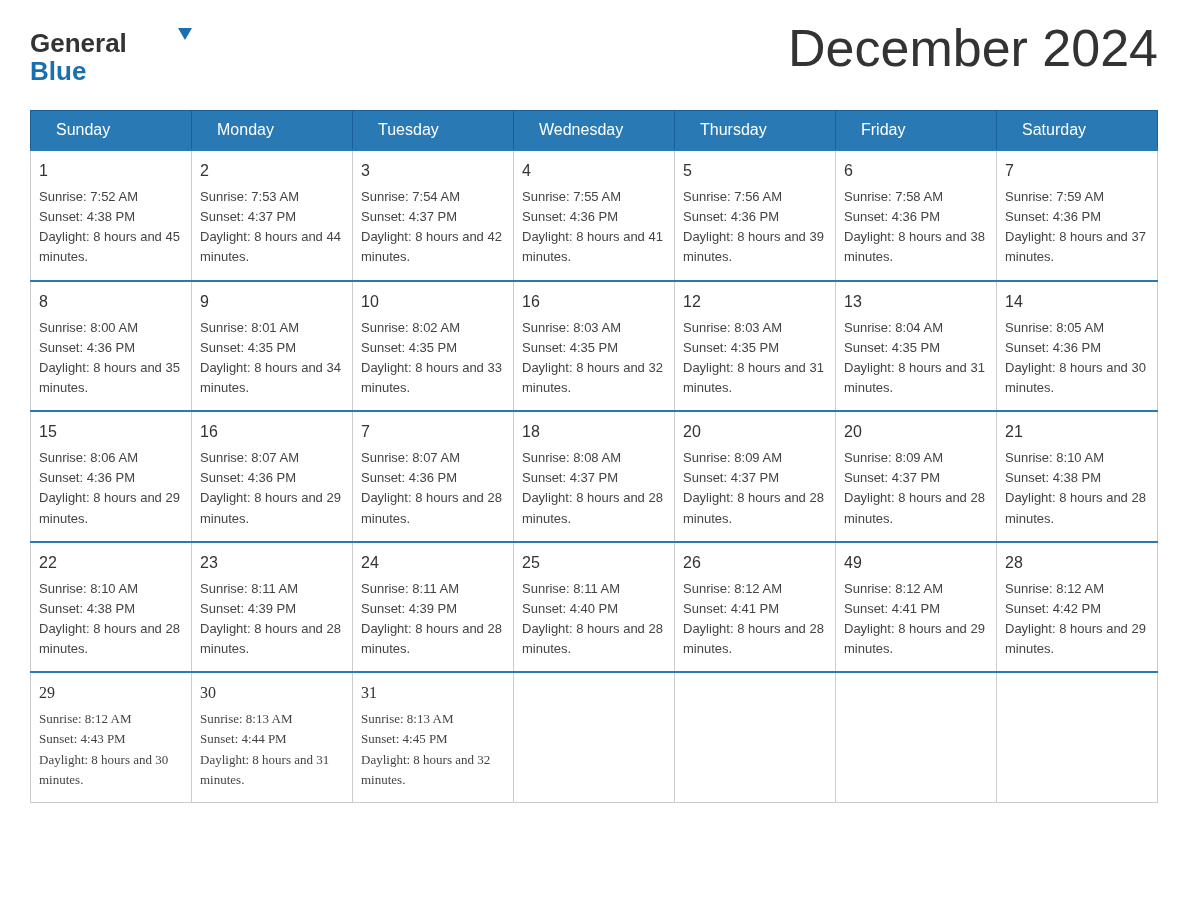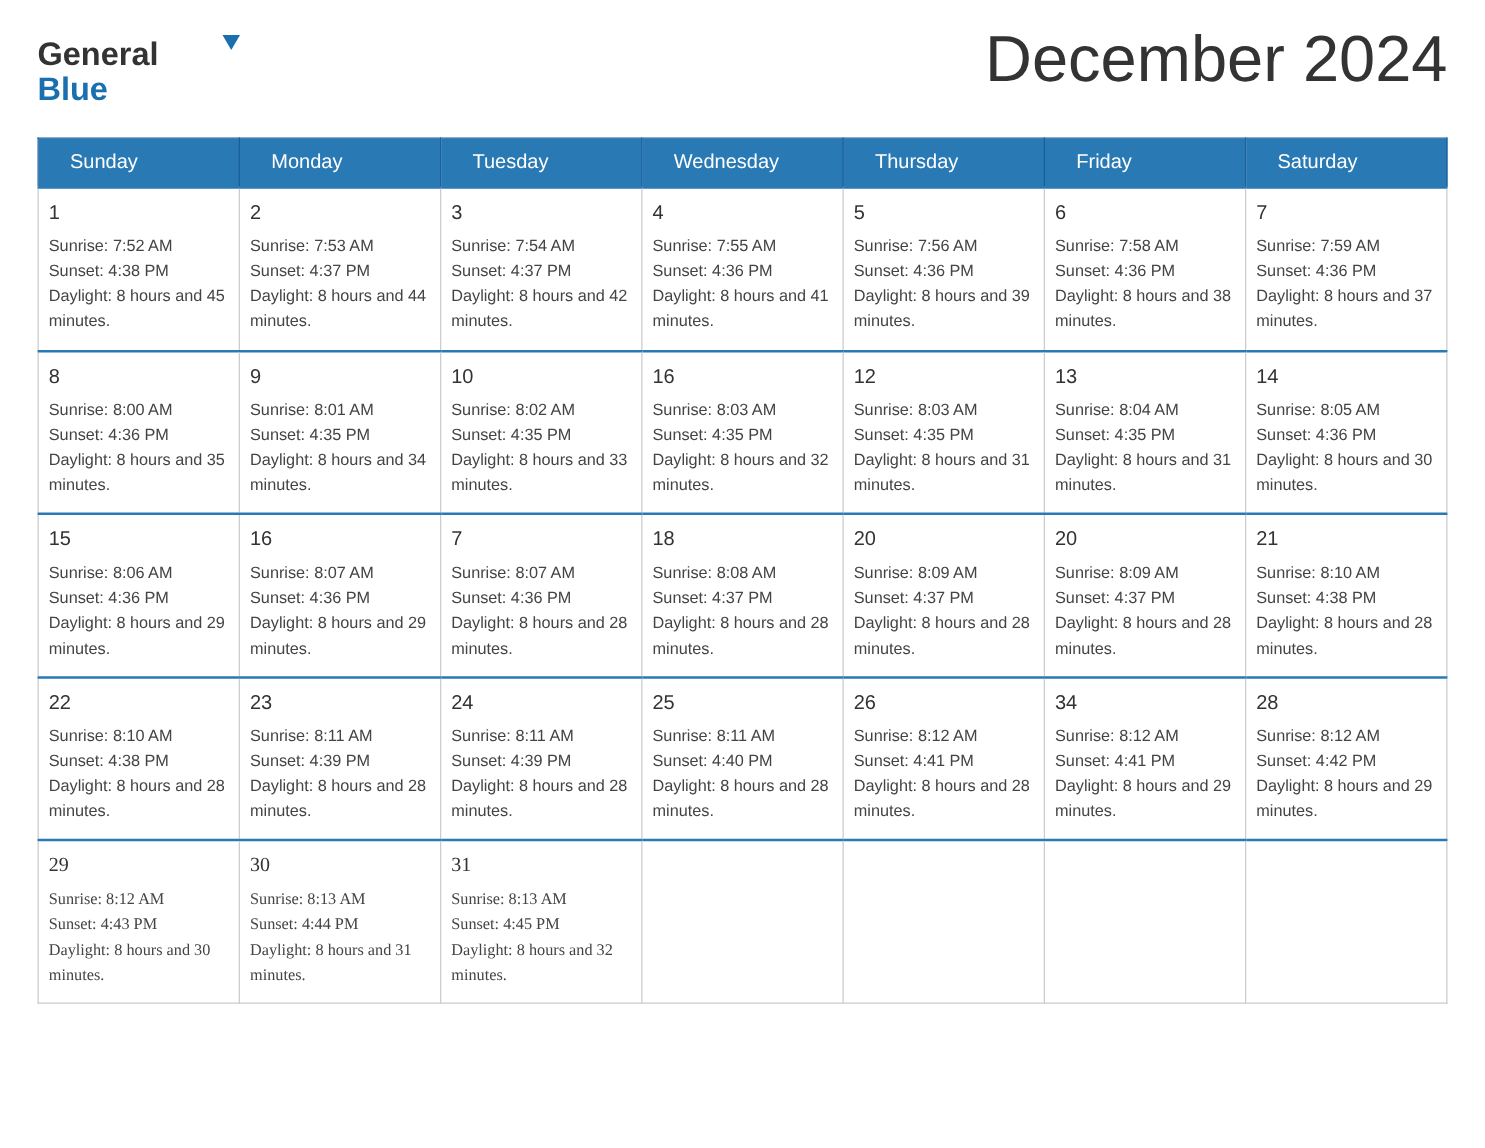--- a/index.html
+++ b/index.html
@@ -225,21 +225,21 @@
         </td>
         <td>
           <div class="day-number">25</div>
           <div class="day-info">Sunrise: 8:11 AM<br>Sunset: 4:40 PM<br>Daylight: 8 hours and 28 minutes.</div>
         </td>
         <td>
           <div class="day-number">26</div>
           <div class="day-info">Sunrise: 8:12 AM<br>Sunset: 4:41 PM<br>Daylight: 8 hours and 28 minutes.</div>
         </td>
         <td>
-          <div class="day-number">34</div>
+          <div class="day-number">49</div>
           <div class="day-info">Sunrise: 8:12 AM<br>Sunset: 4:41 PM<br>Daylight: 8 hours and 29 minutes.</div>
         </td>
         <td>
           <div class="day-number">28</div>
           <div class="day-info">Sunrise: 8:12 AM<br>Sunset: 4:42 PM<br>Daylight: 8 hours and 29 minutes.</div>
         </td>
       </tr>
       <tr>
         <td>
           <div class="day-number">29</div>

